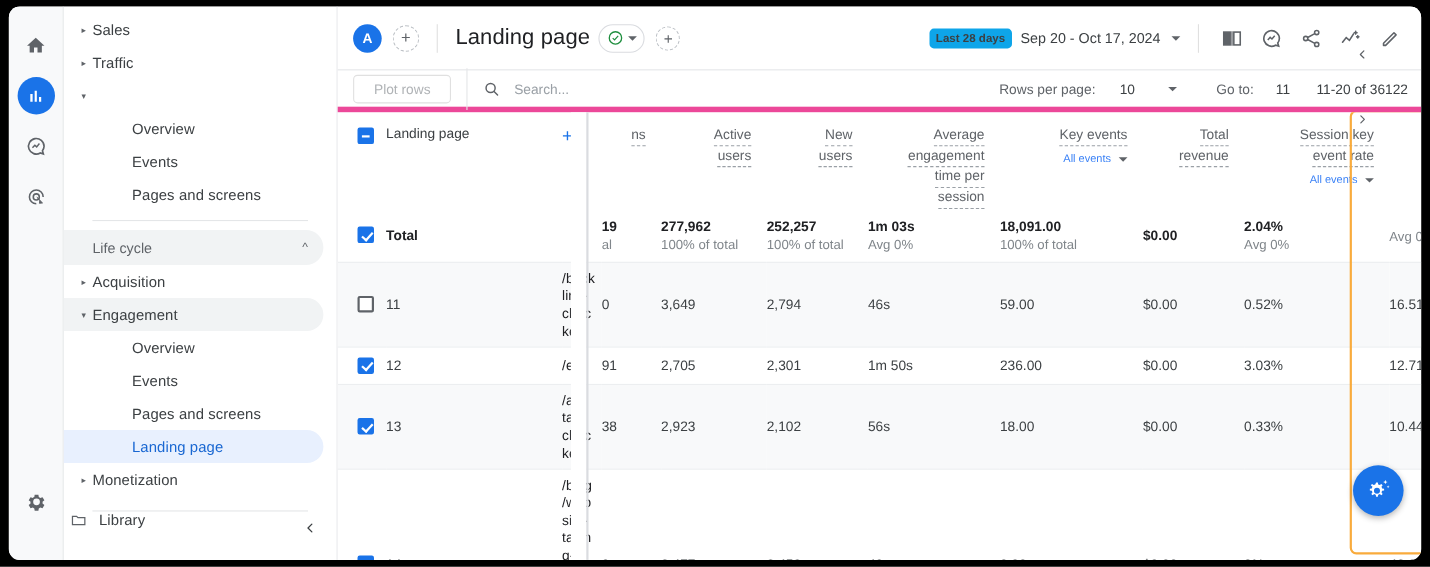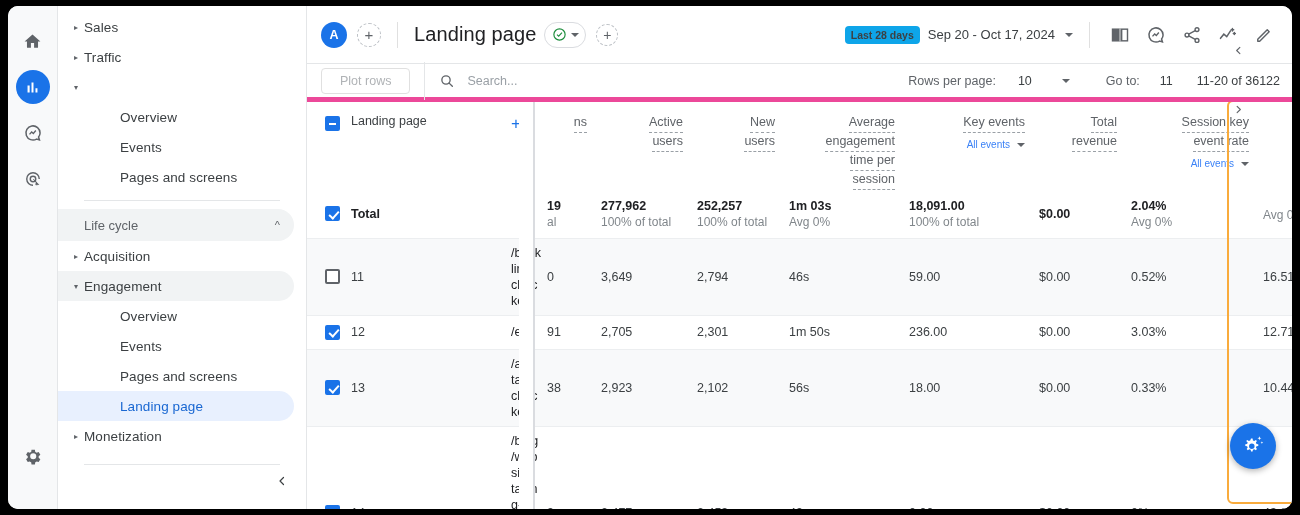--- a/index.html
+++ b/index.html
@@ -302,20 +302,28 @@
       </div>
       <div class="nav-item lvl2">
         <span class="nav-label">Pages and screens</span>
       </div>
       <div class="nav-item lvl2 selected">
         <span class="nav-label">Landing page</span>
       </div>
       <div class="nav-item lvl1">
         <span class="nav-arrow">▸</span>
         <span class="nav-label">Monetization</span>
+      </div>
+      <div class="nav-item lvl1" style="margin-top:6px;">
+        <span class="nav-folder">
+          <svg width="15" height="15" viewBox="0 0 24 24" fill="none" stroke="currentColor" stroke-width="1.8">
+              <path d="M3 7h6l2 2h10v10H3z"></path>
+            </svg>
+        </span>
+        <span class="nav-label" style="padding-left:6px;">Library</span>
       </div>
     </div>
 
     <div class="nav-bottom-divider"></div>
     <div class="nav-collapse">
       <svg width="12" height="14" viewBox="0 0 24 24" fill="none" stroke="currentColor" stroke-width="2.4" stroke-linecap="round" stroke-linejoin="round">
           <path d="M15 5 8 12l7 7"></path>
         </svg>
     </div>
   </div>

